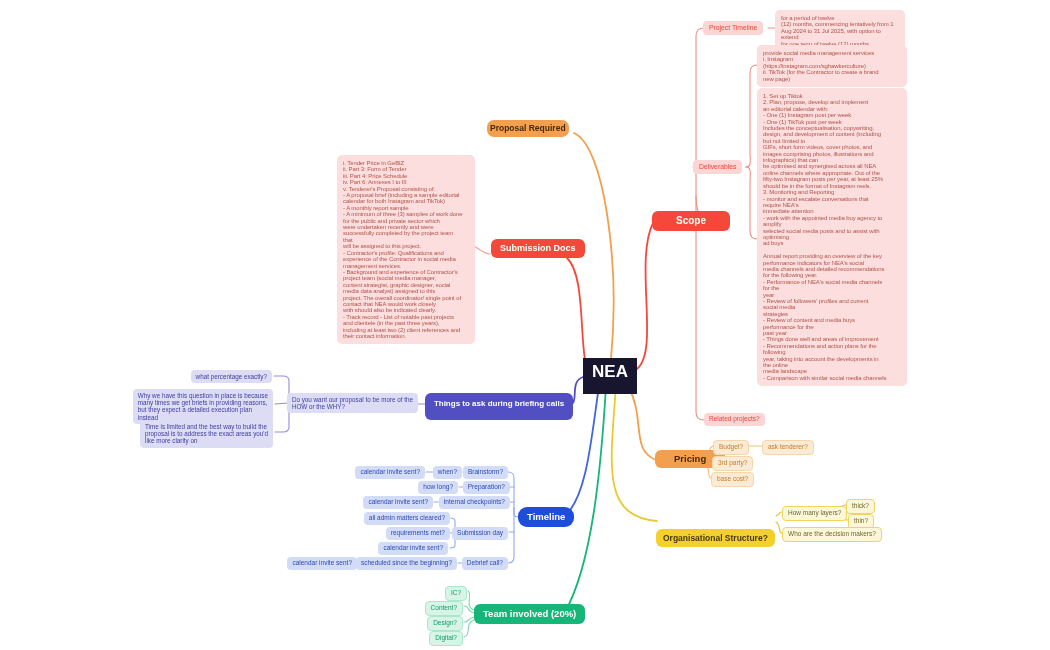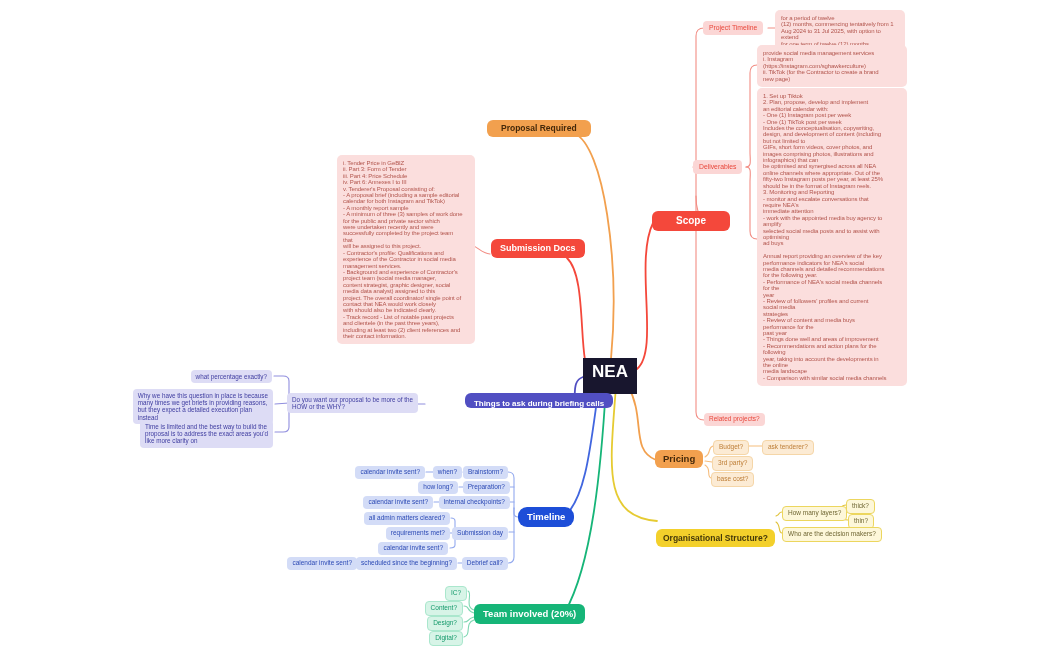--- a/index.html
+++ b/index.html
@@ -91,21 +91,21 @@
     <g fill="none" stroke="#7fd7b2" stroke-width="1.1" stroke-linecap="round">
       <path d="M474,610 C464,607 473,593 468,591"></path>
       <path d="M474,613 C466,611 470,606 464,606"></path>
       <path d="M474,617 C466,619 470,622 464,622"></path>
       <path d="M474,620 C464,623 472,635 464,637"></path>
     </g>
   </svg>
 
   <div class="pill n-root" style="left:583px;top:358px;">NEA</div>
 
-  <div class="pill main n-orange" style="left:487px;top:120px;font-size:8.5px;padding:4px 14px;">Proposal Required</div>
+  <div class="pill main n-orange" style="left:487px;top:120px;font-size:8.5px;padding:4px 3px;border-radius:7px;">Proposal Required</div>
 
   <div class="pill main n-red" style="left:491px;top:239px;font-size:9px;">Submission Docs</div>
   <div class="note" style="left:337px;top:155px;width:126px;">i. Tender Price in GeBIZ
 ii. Part 3: Form of Tender
 iii. Part 4: Price Schedule
 iv. Part 6: Annexes I to III
 v. Tenderer's Proposal consisting of:
 - A proposal brief (including a sample editorial
 calendar for both Instagram and TikTok)
 - A monthly report sample
@@ -182,33 +182,33 @@
 past year
 - Things done well and areas of improvement
 - Recommendations and action plans for the
 following
 year, taking into account the developments in
 the online
 media landscape
 - Comparison with similar social media channels</div>
   <div class="pill sub n-pink" style="left:704px;top:413px;">Related projects?</div>
 
-  <div class="pill main n-indigo" style="left:425px;top:393px;width:148px;height:15px;line-height:22px;padding:0;font-size:8px;text-align:center;margin-left:40px;">Things to ask during briefing calls</div>
+  <div class="pill main n-indigo" style="left:425px;top:393px;width:148px;height:27px;line-height:22px;padding:0;font-size:8px;text-align:center;">Things to ask during briefing calls</div>
   <div class="pill n-lav prewrap" style="right:632px;top:393px;">Do you want our proposal to be more of the
 HOW or the WHY?</div>
   <div class="pill n-lav prewrap" style="right:778px;top:370px;">what percentage exactly?</div>
   <div class="pill n-lav prewrap" style="right:777px;top:389px;">Why we have this question in place is because
 many times we get briefs in providing reasons,
 but they expect a detailed execution plan
 instead</div>
   <div class="pill n-lav prewrap" style="right:777px;top:420px;">Time is limited and the best way to build the
 proposal is to address the exact areas you'd
 like more clarity on</div>
 
-  <div class="pill main n-orange" style="left:655px;top:450px;padding:4px 8px;">Pricing</div>
+  <div class="pill main n-orange" style="left:655px;top:450px;padding:4px 19px;">Pricing</div>
   <div class="pill sub n-orange-lt" style="left:713px;top:440px;">Budget?</div>
   <div class="pill sub n-orange-lt" style="left:762px;top:440px;">ask tenderer?</div>
   <div class="pill sub n-orange-lt" style="left:712px;top:456px;">3rd party?</div>
   <div class="pill sub n-orange-lt" style="left:711px;top:472px;">base cost?</div>
 
   <div class="pill main n-yellow" style="left:656px;top:511px;font-size:8.5px;padding:4.5px 7px;margin-top:18px;">Organisational Structure?</div>
   <div class="pill sub n-yellow-lt" style="left:782px;top:506px;">How many layers?</div>
   <div class="pill sub n-yellow-lt" style="left:846px;top:499px;">thick?</div>
   <div class="pill sub n-yellow-lt" style="left:848px;top:514px;">thin?</div>
   <div class="pill sub n-yellow-lt" style="left:782px;top:527px;">Who are the decision makers?</div>

